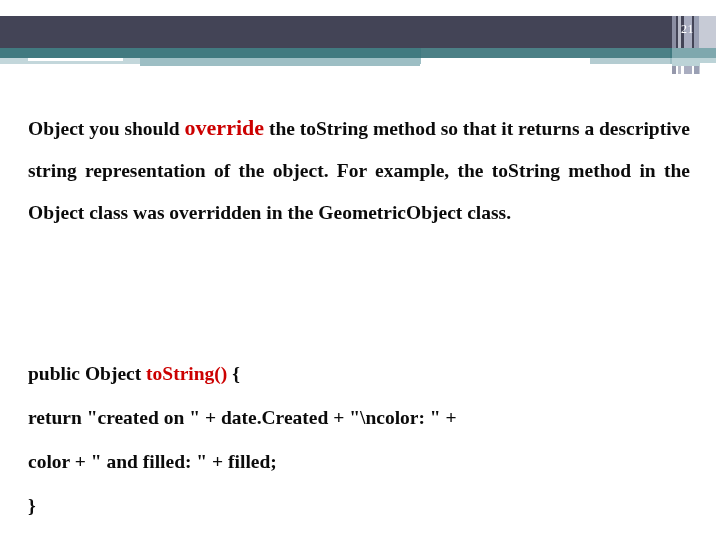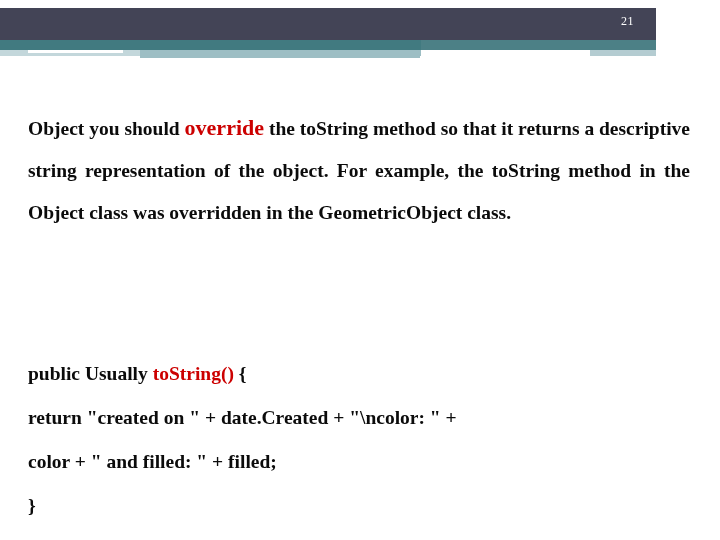--- a/index.html
+++ b/index.html
@@ -11,22 +11,22 @@
     height: 540px;
     background: #ffffff;
     font-family: "Liberation Serif", "DejaVu Serif", serif;
     overflow: hidden;
     position: relative;
   }
 
   
   #header {
     position: absolute;
-    left: 0; top: 8px;
-    width: 656px;
+    left: 0; top: 16px;
+    width: 716px;
     height: 58px;
     overflow: hidden;
   }
   .band-dark {
     position: absolute;
     left: 0; top: 0;
     width: 720px;
     height: 32px;
     background: #434456;
   }
@@ -173,19 +173,19 @@
   <div id="slide-number">21</div>
 </div>
 
 <div id="content">
 
   <div id="prose">
     <span class="plain">Object you should </span><span class="hl-red">override</span><span class="plain"> the toString method so that it returns a descriptive string representation of the object. For example, the toString method in the Object class was overridden in the GeometricObject class.</span>
   </div>
 
   <div id="code">
-    <div class="code-line"><span>public Usually </span><span class="code-red">toString()</span><span> {</span></div>
+    <div class="code-line"><span>public Object </span><span class="code-red">toString()</span><span> {</span></div>
     <div class="code-line"><span>return "created on " + date.Created + "\ncolor: " +</span></div>
     <div class="code-line"><span>color + " and filled: " + filled;</span></div>
     <div class="code-line"><span>}</span></div>
   </div>
 
 </div>
 
 </body></html>

